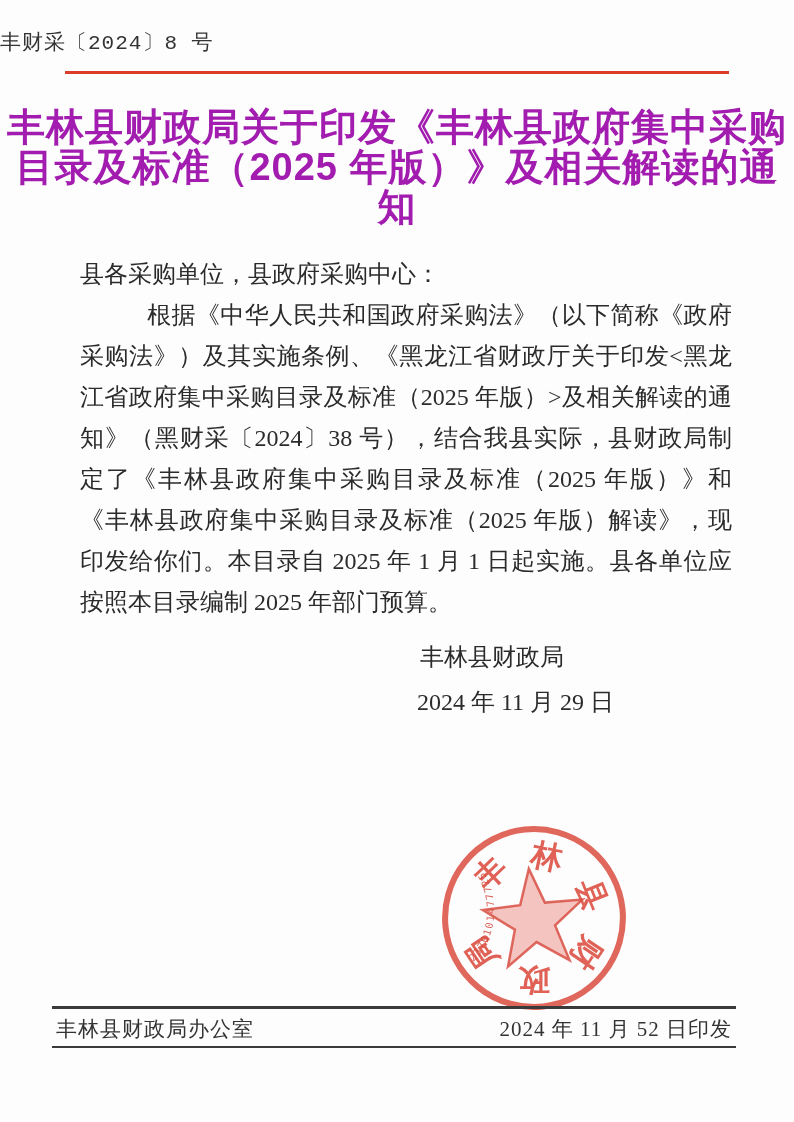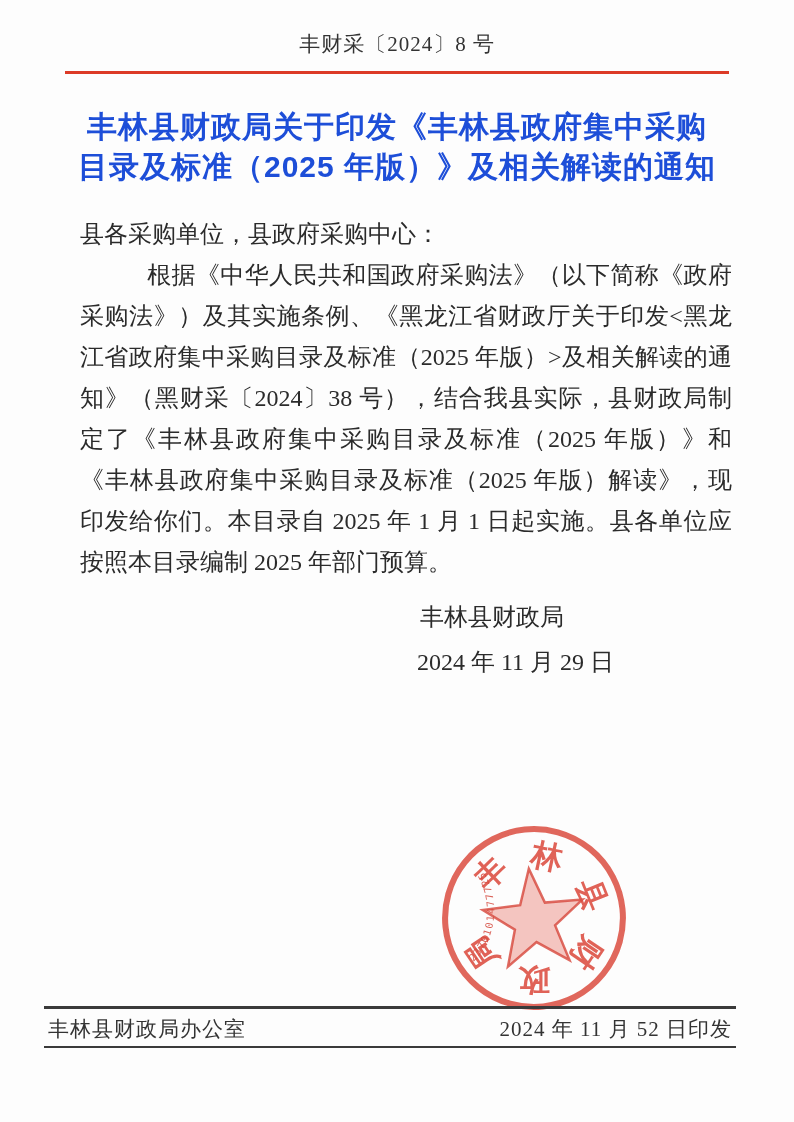--- a/index.html
+++ b/index.html
@@ -23,41 +23,42 @@
     font-size:92px;
     line-height:98px;
     font-weight:bold;
     color:#ed5c45;
     transform:scaleX(0.70);
     transform-origin:center;
     letter-spacing:2px;
   }
   .doc-number{
     margin-top:32px;
-    text-align:center;
+    text-align:left;
     font-size:21px;
     line-height:24px;
     color:#333;
     letter-spacing:1px;
+    font-family:Liberation Mono, monospace;
   }
   .red-rule{
     width:664px;
     height:3px;
     margin:15px auto 0 auto;
     background:#dc3b27;
   }
   
   .doc-title{
     margin-top:33px;
     text-align:center;
     font-family:"Liberation Sans","DejaVu Sans",sans-serif;
     font-weight:bold;
-    font-size:30px;
+    font-size:38px;
     line-height:40px;
-    color:#1d4ed8;
+    color:#a21caf;
     letter-spacing:1px;
   }
   
   .body-text{
     margin:27px 62px 0 80px;
     font-size:24px;
     line-height:41px;
     text-align:justify;
     color:#2b2b2b;
   }
@@ -78,21 +79,21 @@
     left:438px;top:822px;
     width:192px;height:192px;
     transform:rotate(-6deg);
     mix-blend-mode:multiply;
     opacity:0.92;
     pointer-events:none;
   }
   
   .footer{
     position:absolute;
-    left:44px;right:58px;top:1006px;
+    left:52px;right:58px;top:1006px;
   }
   .footer-row{
     display:flex;
     justify-content:space-between;
     align-items:baseline;
     border-top:3px solid #3a3a3a;
     border-bottom:2px solid #3a3a3a;
     padding:7px 4px 4px 4px;
     font-size:21px;
     line-height:26px;

